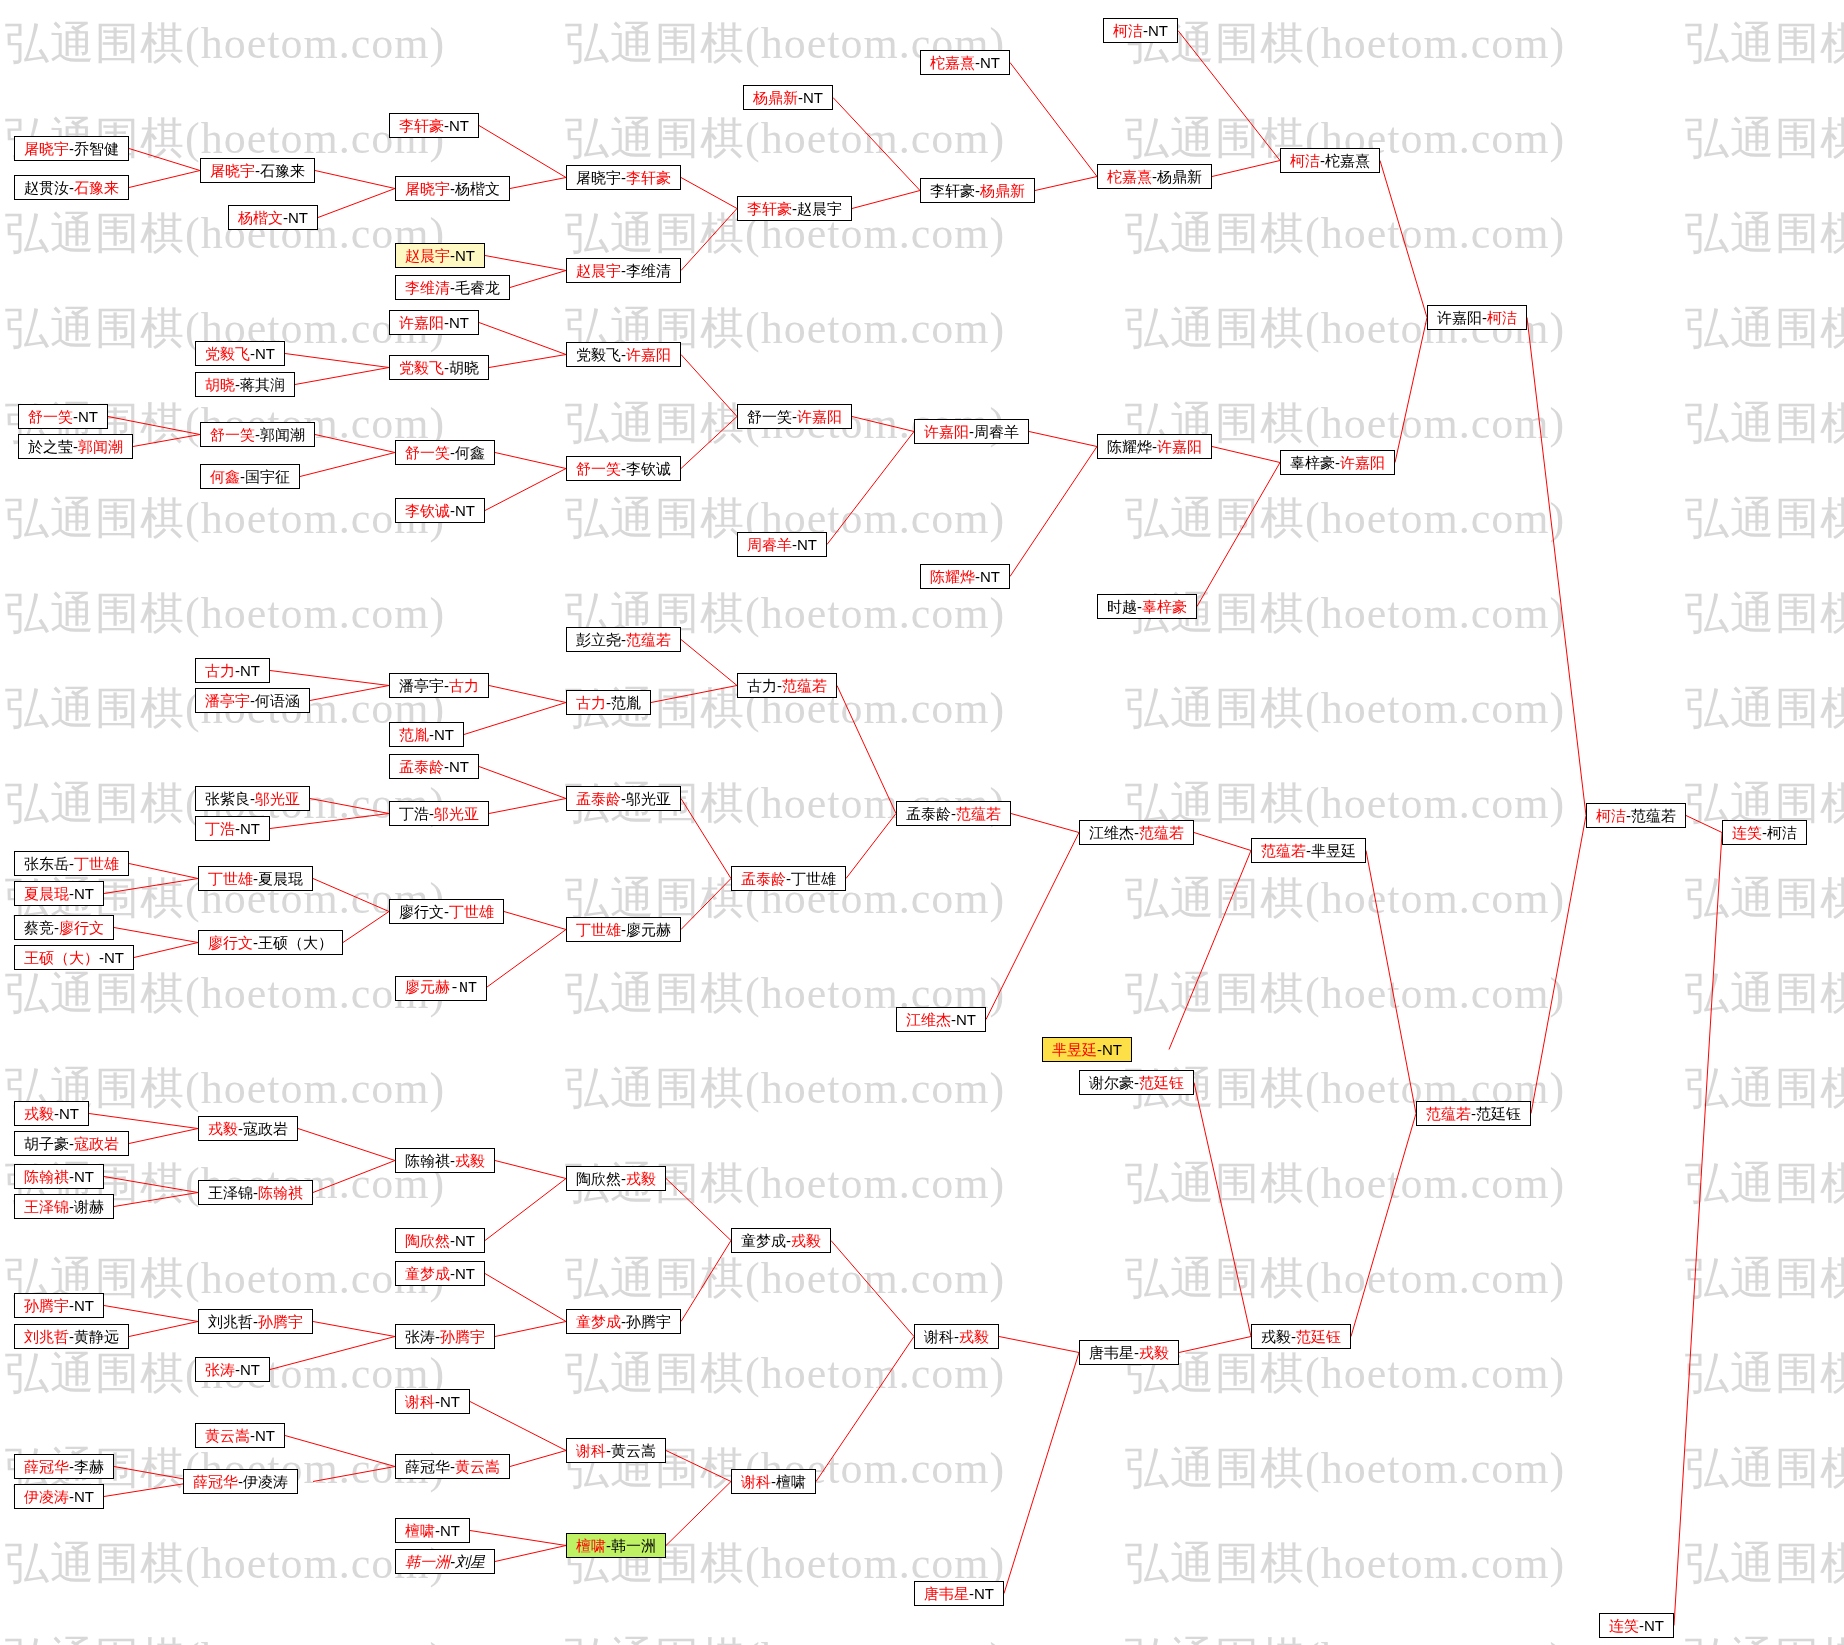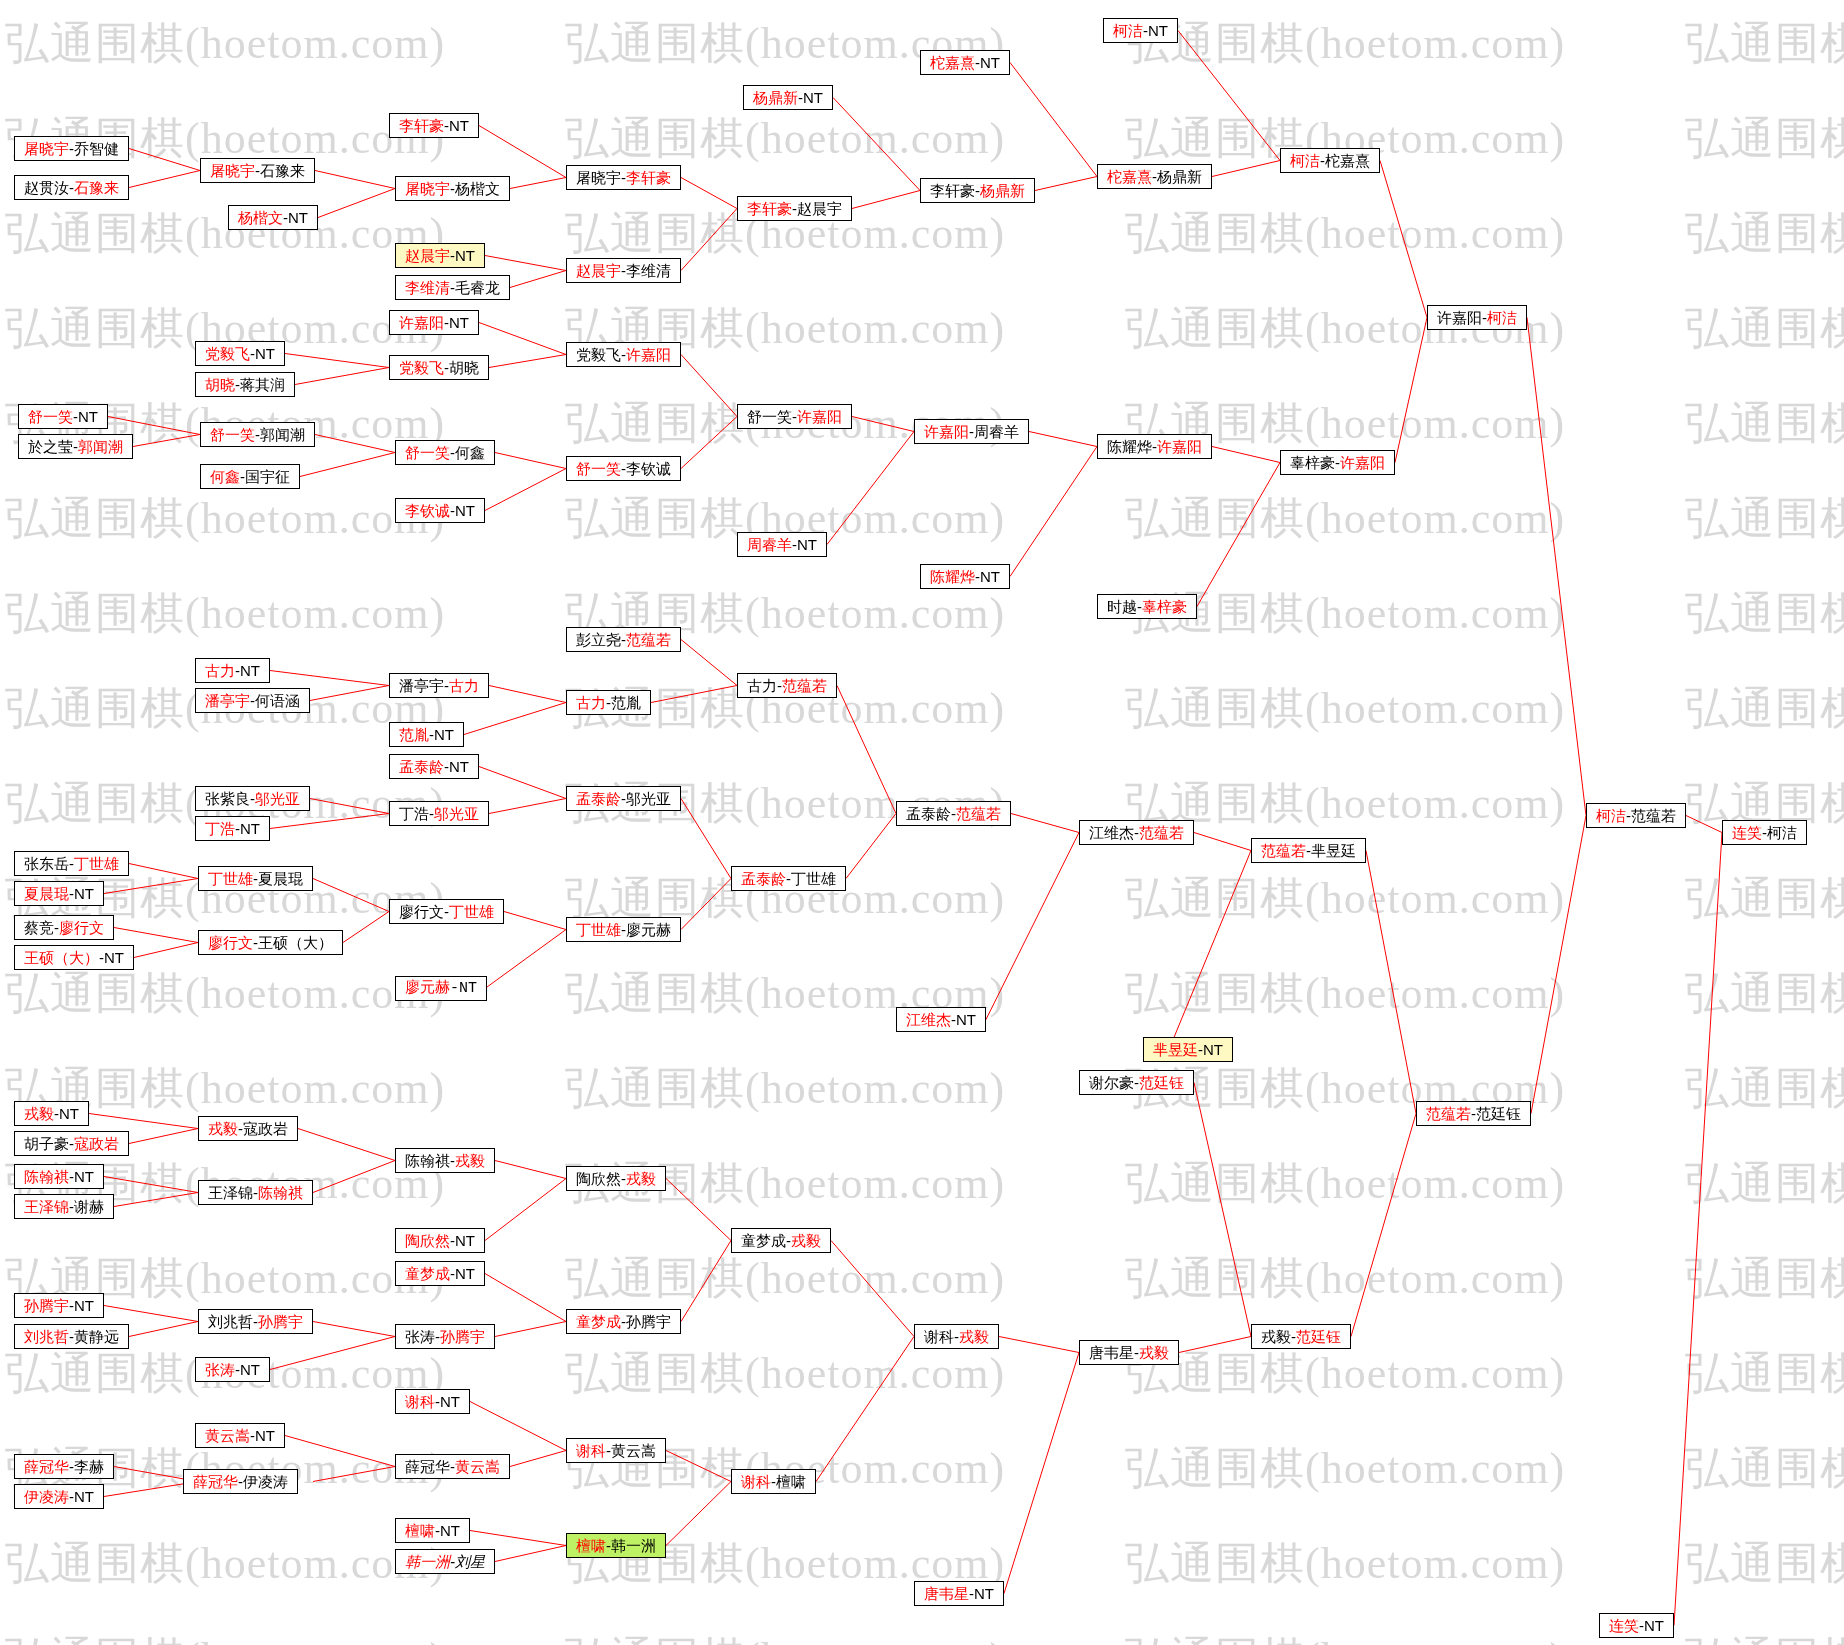--- a/index.html
+++ b/index.html
@@ -249,21 +249,21 @@
       <div class="match-box" style="left: 14px; top: 881px; border-color: rgb(0, 0, 0); background: rgb(255, 255, 255);"><span style="color: rgb(255, 0, 0);">夏晨琨</span><span style="color: rgb(0, 0, 0);">-</span><span style="color: rgb(0, 0, 0);">NT</span></div>
       <div class="match-box" style="left: 198px; top: 866px; border-color: rgb(0, 0, 0); background: rgb(255, 255, 255);"><span style="color: rgb(255, 0, 0);">丁世雄</span><span style="color: rgb(0, 0, 0);">-</span><span style="color: rgb(0, 0, 0);">夏晨琨</span></div>
       <div class="match-box" style="left: 14px; top: 915px; border-color: rgb(0, 0, 0); background: rgb(255, 255, 255);"><span style="color: rgb(0, 0, 0);">蔡竞</span><span style="color: rgb(0, 0, 0);">-</span><span style="color: rgb(255, 0, 0);">廖行文</span></div>
       <div class="match-box" style="left: 14px; top: 945px; border-color: rgb(0, 0, 0); background: rgb(255, 255, 255);"><span style="color: rgb(255, 0, 0);">王硕（大）</span><span style="color: rgb(0, 0, 0);">-</span><span style="color: rgb(0, 0, 0);">NT</span></div>
       <div class="match-box" style="left: 198px; top: 930px; border-color: rgb(0, 0, 0); background: rgb(255, 255, 255);"><span style="color: rgb(255, 0, 0);">廖行文</span><span style="color: rgb(0, 0, 0);">-</span><span style="color: rgb(0, 0, 0);">王硕（大）</span></div>
       <div class="match-box" style="left: 389px; top: 899px; border-color: rgb(0, 0, 0); background: rgb(255, 255, 255);"><span style="color: rgb(0, 0, 0);">廖行文</span><span style="color: rgb(0, 0, 0);">-</span><span style="color: rgb(255, 0, 0);">丁世雄</span></div>
       <div class="match-box" style="left: 566px; top: 917px; border-color: rgb(0, 0, 0); background: rgb(255, 255, 255);"><span style="color: rgb(255, 0, 0);">丁世雄</span><span style="color: rgb(0, 0, 0);">-</span><span style="color: rgb(0, 0, 0);">廖元赫</span></div>
       <div class="match-box" style="left: 395px; top: 976px; border-color: rgb(0, 0, 0); background: rgb(255, 255, 255); font-family: Liberation Mono, monospace;"><span style="color: rgb(255, 0, 0);">廖元赫</span><span style="color: rgb(0, 0, 0);">-</span><span style="color: rgb(0, 0, 0);">NT</span></div>
       <div class="match-box" style="left: 896px; top: 1007px; border-color: rgb(0, 0, 0); background: rgb(255, 255, 255);"><span style="color: rgb(255, 0, 0);">江维杰</span><span style="color: rgb(0, 0, 0);">-</span><span style="color: rgb(0, 0, 0);">NT</span></div>
       <div class="match-box" style="left: 1079px; top: 820px; border-color: rgb(0, 0, 0); background: rgb(255, 255, 255);"><span style="color: rgb(0, 0, 0);">江维杰</span><span style="color: rgb(0, 0, 0);">-</span><span style="color: rgb(255, 0, 0);">范蕴若</span></div>
-      <div class="match-box" style="left: 1143px; top: 1037px; border-color: rgb(0, 0, 0); background: #fef9c3;"><span style="color: rgb(255, 0, 0);">芈昱廷</span><span style="color: rgb(0, 0, 0);">-</span><span style="color: rgb(0, 0, 0);">NT</span></div>
+      <div class="match-box" style="left: 1042px; top: 1037px; border-color: rgb(0, 0, 0); background: #fde047;"><span style="color: rgb(255, 0, 0);">芈昱廷</span><span style="color: rgb(0, 0, 0);">-</span><span style="color: rgb(0, 0, 0);">NT</span></div>
       <div class="match-box" style="left: 1079px; top: 1070px; border-color: rgb(0, 0, 0); background: rgb(255, 255, 255);"><span style="color: rgb(0, 0, 0);">谢尔豪</span><span style="color: rgb(0, 0, 0);">-</span><span style="color: rgb(255, 0, 0);">范廷钰</span></div>
       <div class="match-box" style="left: 1251px; top: 838px; border-color: rgb(0, 0, 0); background: rgb(255, 255, 255);"><span style="color: rgb(255, 0, 0);">范蕴若</span><span style="color: rgb(0, 0, 0);">-</span><span style="color: rgb(0, 0, 0);">芈昱廷</span></div>
       <div class="match-box" style="left: 1416px; top: 1101px; border-color: rgb(0, 0, 0); background: rgb(255, 255, 255);"><span style="color: rgb(255, 0, 0);">范蕴若</span><span style="color: rgb(0, 0, 0);">-</span><span style="color: rgb(0, 0, 0);">范廷钰</span></div>
       <div class="match-box" style="left: 1586px; top: 803px; border-color: rgb(0, 0, 0); background: rgb(255, 255, 255);"><span style="color: rgb(255, 0, 0);">柯洁</span><span style="color: rgb(0, 0, 0);">-</span><span style="color: rgb(0, 0, 0);">范蕴若</span></div>
       <div class="match-box" style="left: 1722px; top: 820px; border-color: rgb(0, 0, 0); background: rgb(255, 255, 255);"><span style="color: rgb(255, 0, 0);">连笑</span><span style="color: rgb(0, 0, 0);">-</span><span style="color: rgb(0, 0, 0);">柯洁</span></div>
       <div class="match-box" style="left: 14px; top: 1101px; border-color: rgb(0, 0, 0); background: rgb(255, 255, 255);"><span style="color: rgb(255, 0, 0);">戎毅</span><span style="color: rgb(0, 0, 0);">-</span><span style="color: rgb(0, 0, 0);">NT</span></div>
       <div class="match-box" style="left: 14px; top: 1131px; border-color: rgb(0, 0, 0); background: rgb(255, 255, 255);"><span style="color: rgb(0, 0, 0);">胡子豪</span><span style="color: rgb(0, 0, 0);">-</span><span style="color: rgb(255, 0, 0);">寇政岩</span></div>
       <div class="match-box" style="left: 198px; top: 1116px; border-color: rgb(0, 0, 0); background: rgb(255, 255, 255);"><span style="color: rgb(255, 0, 0);">戎毅</span><span style="color: rgb(0, 0, 0);">-</span><span style="color: rgb(0, 0, 0);">寇政岩</span></div>
       <div class="match-box" style="left: 14px; top: 1164px; border-color: rgb(0, 0, 0); background: rgb(255, 255, 255);"><span style="color: rgb(255, 0, 0);">陈翰祺</span><span style="color: rgb(0, 0, 0);">-</span><span style="color: rgb(0, 0, 0);">NT</span></div>
       <div class="match-box" style="left: 14px; top: 1194px; border-color: rgb(0, 0, 0); background: rgb(255, 255, 255);"><span style="color: rgb(255, 0, 0);">王泽锦</span><span style="color: rgb(0, 0, 0);">-</span><span style="color: rgb(0, 0, 0);">谢赫</span></div>

